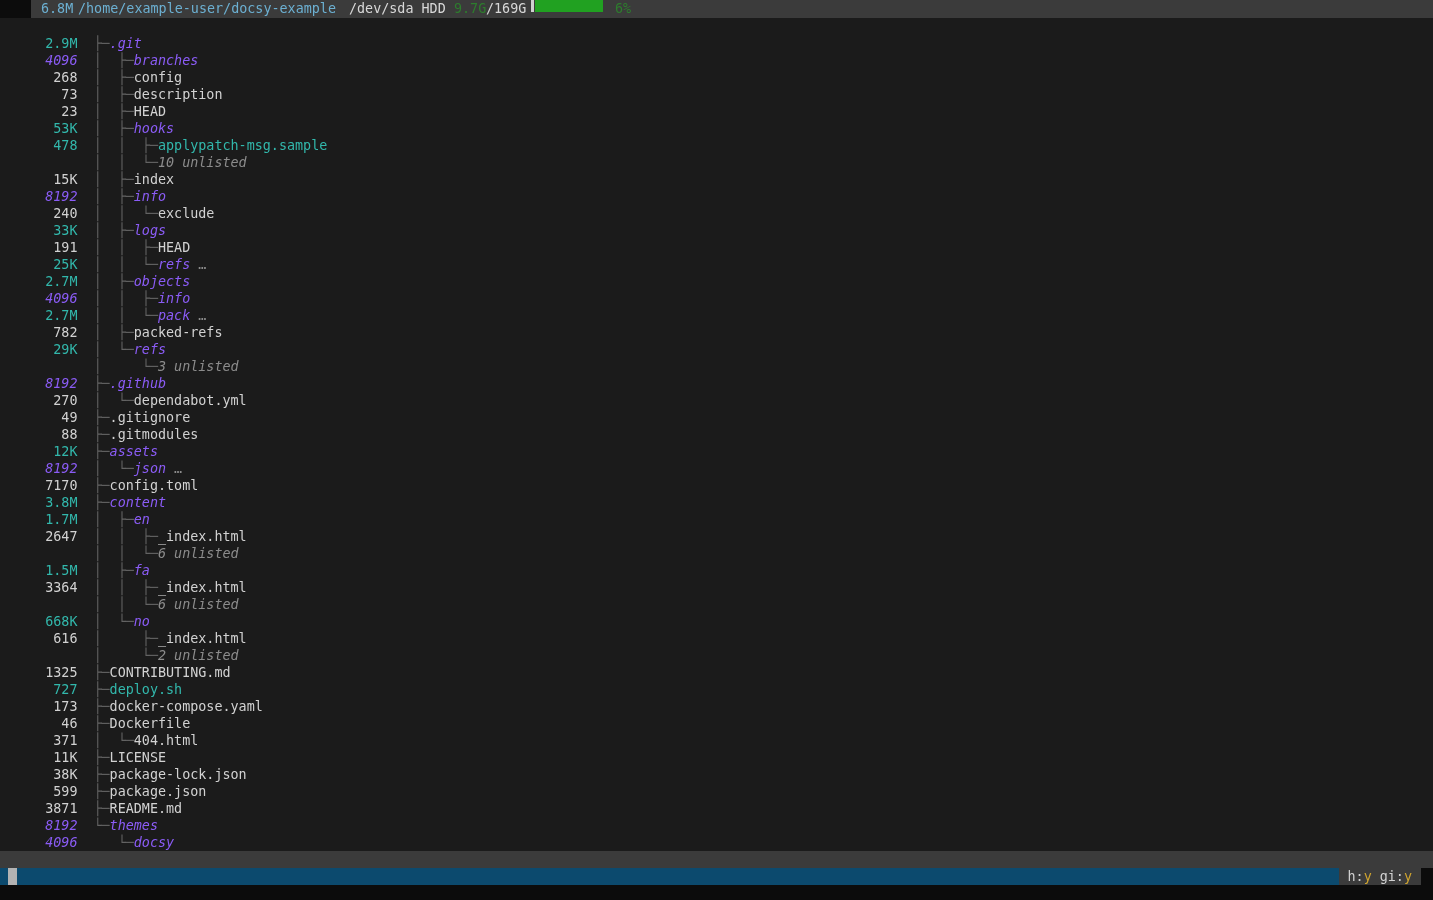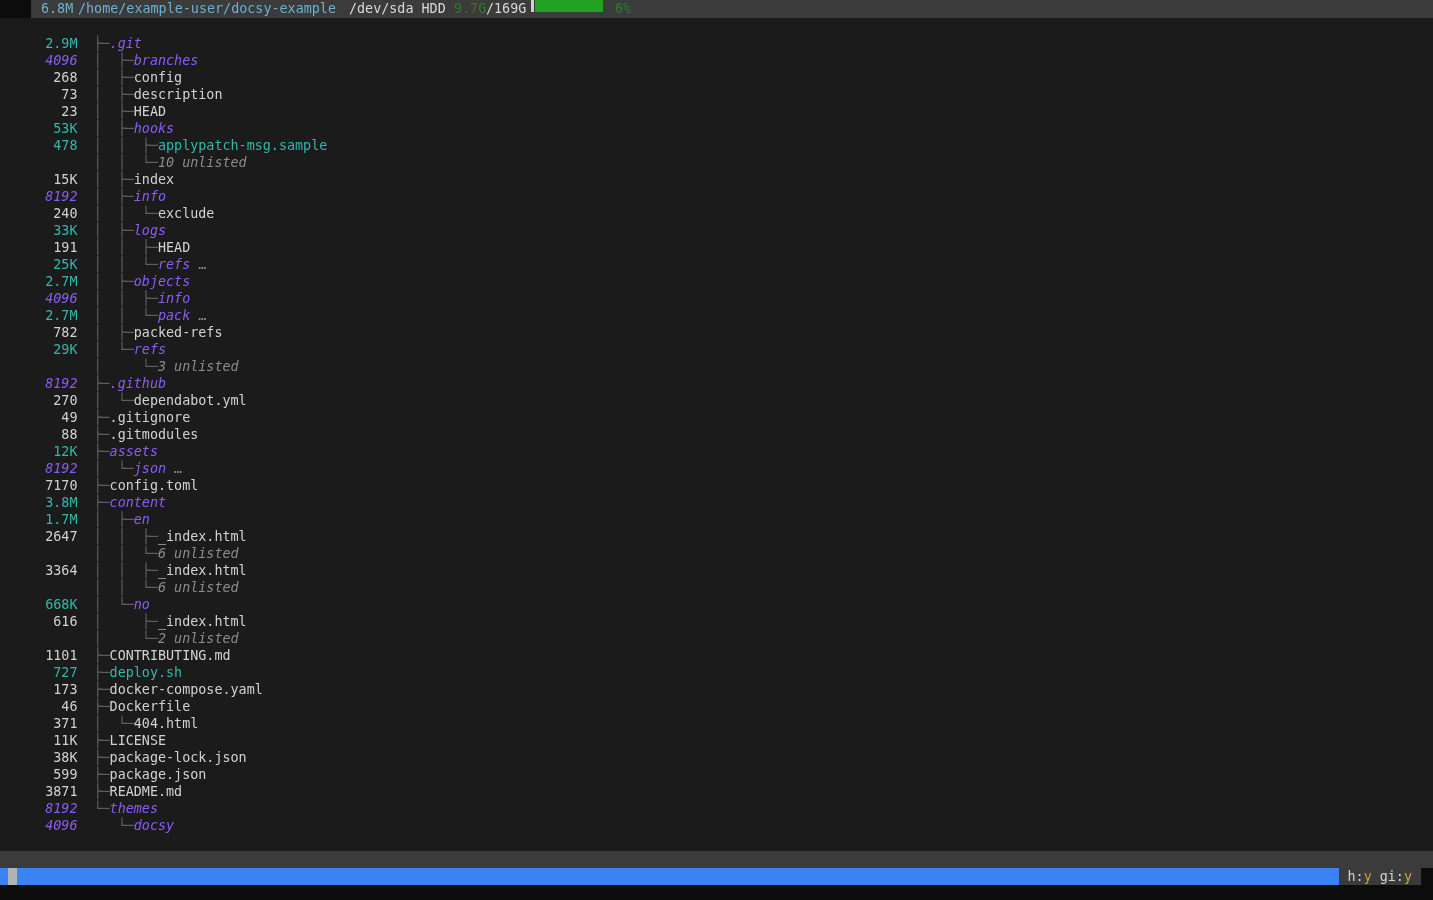--- a/index.html
+++ b/index.html
@@ -43,21 +43,21 @@
   .size { display:inline-block; width:4ch; text-align:right; margin-right:16px; }
   .prefix { color:#636363; }
   .suffix { color:#8c8c8c; }
 
   .statusbar {
     position:absolute; top:851px; left:0; width:1433px; height:17px;
     background:#3b3b3b; line-height:17px; padding-left:8px; white-space:pre;
   }
   .inputline {
     position:absolute; top:868px; left:0; width:1421px; height:17px;
-    background:#3b82f6; line-height:17px;
+    background:#0c4a6e; line-height:17px;
   }
   .cursor {
     position:absolute; left:8px; top:0; width:9px; height:17px;
     background:#b3b3b3;
   }
   .flags {
     position:absolute; right:0; top:0; height:17px;
     background:#3b3b3b; padding:0 9px; white-space:pre;
   }
   .flag { margin-left:8px; }
@@ -165,36 +165,39 @@
     <div class="row">
     <span class="size c-t">1.7M</span><span class="prefix">│  ├─</span><span class="name c-d">en</span><span class="suffix"></span>
   </div>
     <div class="row">
     <span class="size c-f">2647</span><span class="prefix">│  │  ├─</span><span class="name c-f">_index.html</span><span class="suffix"></span>
   </div>
     <div class="row">
     <span class="size c-f"></span><span class="prefix">│  │  └─</span><span class="name c-u">6 unlisted</span><span class="suffix"></span>
   </div>
     <div class="row">
+    <span class="size c-t">1.5M</span><span class="prefix">│  ├─</span><span class="name c-d">fa</span><span class="suffix"></span>
+  </div>
+    <div class="row">
     <span class="size c-f">3364</span><span class="prefix">│  │  ├─</span><span class="name c-f">_index.html</span><span class="suffix"></span>
   </div>
     <div class="row">
     <span class="size c-f"></span><span class="prefix">│  │  └─</span><span class="name c-u">6 unlisted</span><span class="suffix"></span>
   </div>
     <div class="row">
     <span class="size c-t">668K</span><span class="prefix">│  └─</span><span class="name c-d">no</span><span class="suffix"></span>
   </div>
     <div class="row">
     <span class="size c-f">616</span><span class="prefix">│     ├─</span><span class="name c-f">_index.html</span><span class="suffix"></span>
   </div>
     <div class="row">
     <span class="size c-f"></span><span class="prefix">│     └─</span><span class="name c-u">2 unlisted</span><span class="suffix"></span>
   </div>
     <div class="row">
-    <span class="size c-f">1101</span><span class="prefix">├─</span><span class="name c-f">CONTRIBUTING.md</span><span class="suffix"></span>
+    <span class="size c-f">1325</span><span class="prefix">├─</span><span class="name c-f">CONTRIBUTING.md</span><span class="suffix"></span>
   </div>
     <div class="row">
     <span class="size c-t">727</span><span class="prefix">├─</span><span class="name c-e">deploy.sh</span><span class="suffix"></span>
   </div>
     <div class="row">
     <span class="size c-f">173</span><span class="prefix">├─</span><span class="name c-f">docker-compose.yaml</span><span class="suffix"></span>
   </div>
     <div class="row">
     <span class="size c-f">46</span><span class="prefix">├─</span><span class="name c-f">Dockerfile</span><span class="suffix"></span>
   </div>

